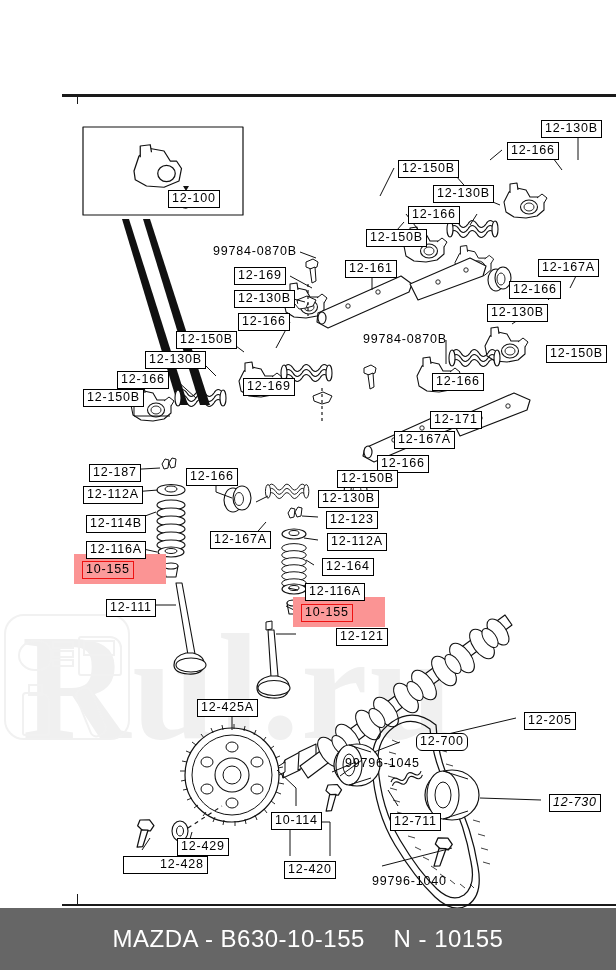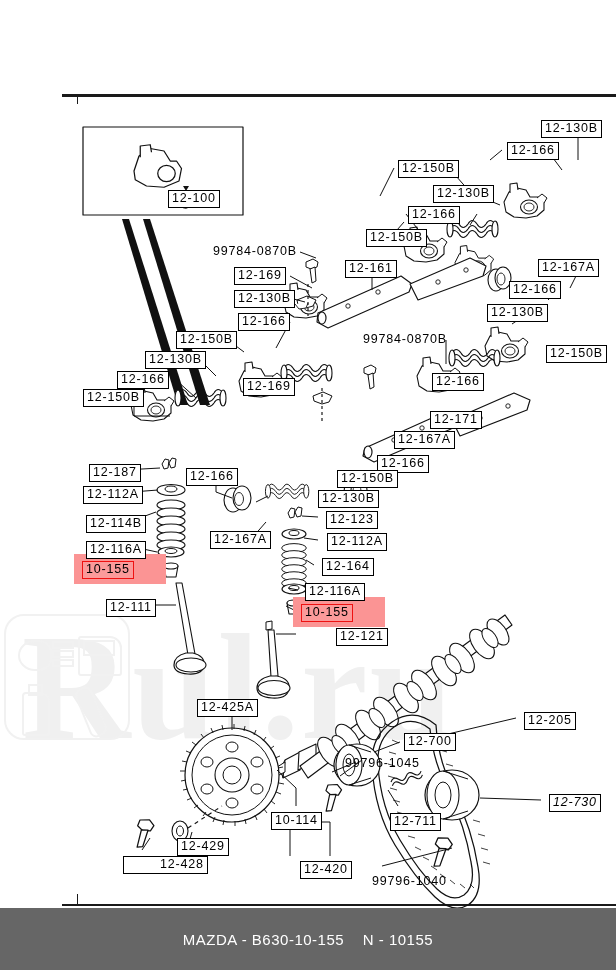--- a/index.html
+++ b/index.html
@@ -29,21 +29,21 @@
        font-family:"Liberation Sans","DejaVu Sans",sans-serif;}
   .cal.hl{background:#fb9a9a;border:1.6px solid #e11;}
   .hlbg{position:absolute;background:#fb9494;}
   .plain{position:absolute;font-size:12.5px;letter-spacing:.8px;color:#000;
          white-space:nowrap;line-height:15px;background:transparent;}
 
   
   #footer{position:absolute;left:0;top:908px;width:616px;height:62px;
           background:#666666;color:#fff;display:flex;align-items:center;
           justify-content:center;}
-  #footer .ftxt{font-size:15px;letter-spacing:.5px;white-space:pre;}
+  #footer .ftxt{font-size:24px;letter-spacing:.5px;white-space:pre;}
 </style>
 </head>
 <body>
 
 <div id="sheet">
 
   <div>
     <div class="wm-text" style="left:22px;top:612px;">Rul.ru</div>
     <div class="wm-badge"></div>
     <div class="wm-ico" style="left:18px;top:640px;width:30px;height:27px;border-radius:50% 40% 40% 50%;"></div>
@@ -441,28 +441,28 @@
       <div class="cal" style="left: 186px; top: 468px;">12-166</div>
       <div class="cal" style="left: 210px; top: 531px;">12-167A</div>
       <div class="cal" style="left: 326px; top: 511px;">12-123</div>
       <div class="cal" style="left: 327px; top: 533px;">12-112A</div>
       <div class="cal" style="left: 322px; top: 558px;">12-164</div>
       <div class="cal" style="left: 305px; top: 583px;">12-116A</div>
       <div class="cal hl" style="left: 301px; top: 604px;">10-155</div>
       <div class="cal" style="left: 303px; top: 628px; margin-left: 33px;">12-121</div>
       <div class="cal" style="left: 197px; top: 699px;">12-425A</div>
       <div class="cal" style="left: 524px; top: 712px;">12-205</div>
-      <div class="cal" style="left: 404px; top: 733px;">12-700</div>
+      <div class="cal" style="left: 416px; top: 733px; border-radius: 6px;">12-700</div>
       <div class="plain" style="left: 345px; top: 756px;">99796-1045</div>
       <div class="cal" style="left: 549px; top: 794px; font-style: italic;">12-730</div>
       <div class="cal" style="left: 390px; top: 813px;">12-711</div>
       <div class="cal" style="left: 271px; top: 812px;">10-114</div>
       <div class="cal" style="left: 177px; top: 838px;">12-429</div>
       <div class="cal" style="left: 123px; top: 856px; padding-left: 36px;">12-428</div>
-      <div class="cal" style="left: 300px; top: 861px; text-align: right;">12-420</div>
+      <div class="cal" style="left: 284px; top: 861px; text-align: right;">12-420</div>
       <div class="plain" style="left: 372px; top: 874px;">99796-1040</div>
     </div>
 
 </div>
 
 <div id="footer">
   <span class="ftxt">MAZDA - B630-10-155    N - 10155</span>
 </div>
 
 </body></html>

